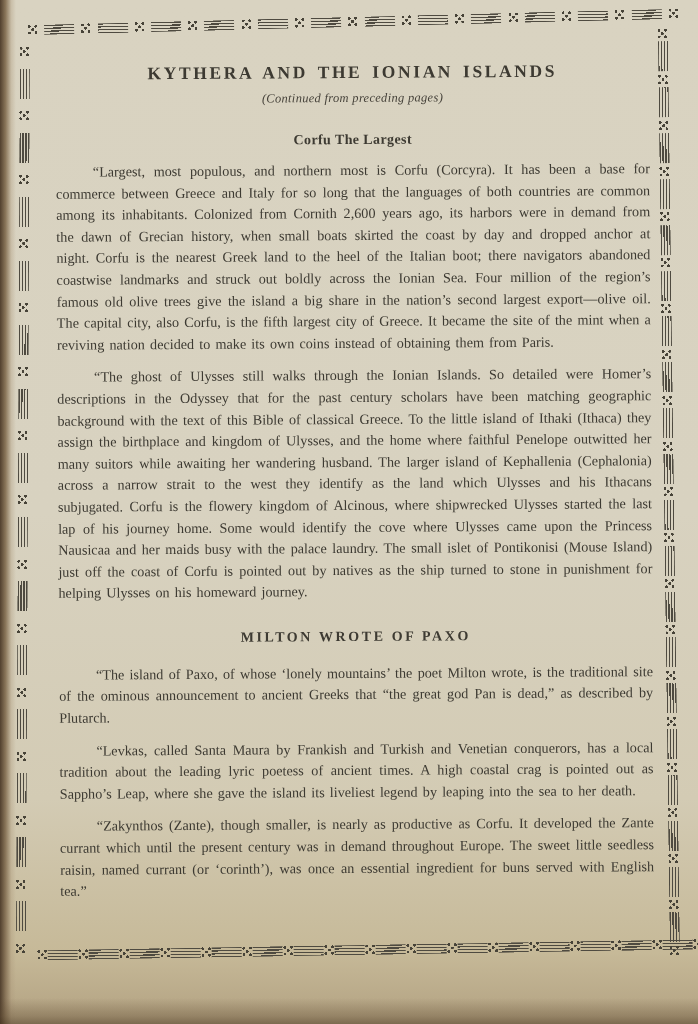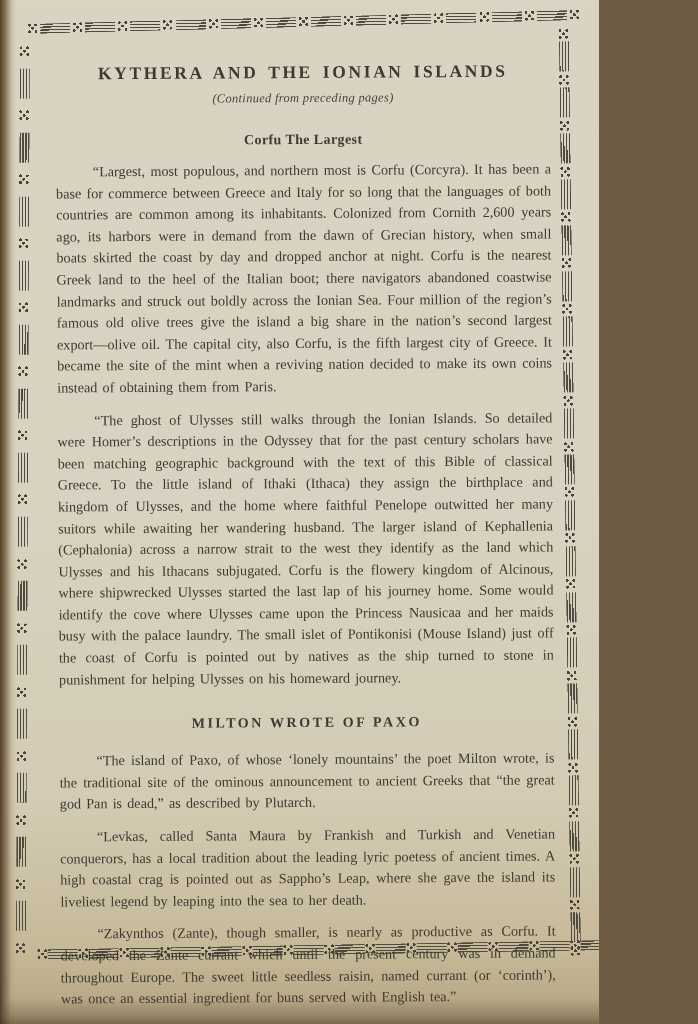--- a/index.html
+++ b/index.html
@@ -1,17 +1,17 @@
 <!DOCTYPE html>
 <html><head>
 <meta charset="utf-8">
 <style>
   html,body{margin:0;padding:0;background:#6e5c44;}
   .photo{
-    position:relative;width:599px;height:1024px;overflow:hidden;
+    position:relative;width:698px;height:1024px;overflow:hidden;
     background:#bef264;
     font-family:"Liberation Serif","DejaVu Serif",serif;
   }
   
   .page{
     position:absolute;inset:0;
     background:linear-gradient(180deg,#d9d3c1 0%,#d8d2c0 50%,#d3cbb4 78%,#c6b998 93%,#b2a181 100%);
   }
   
   .page::before{

